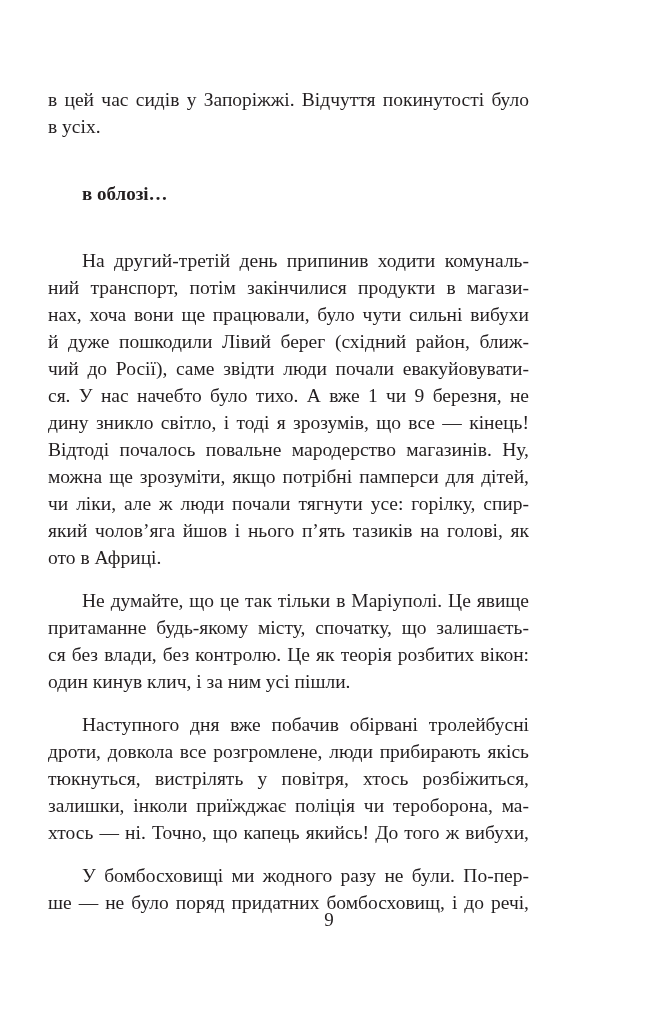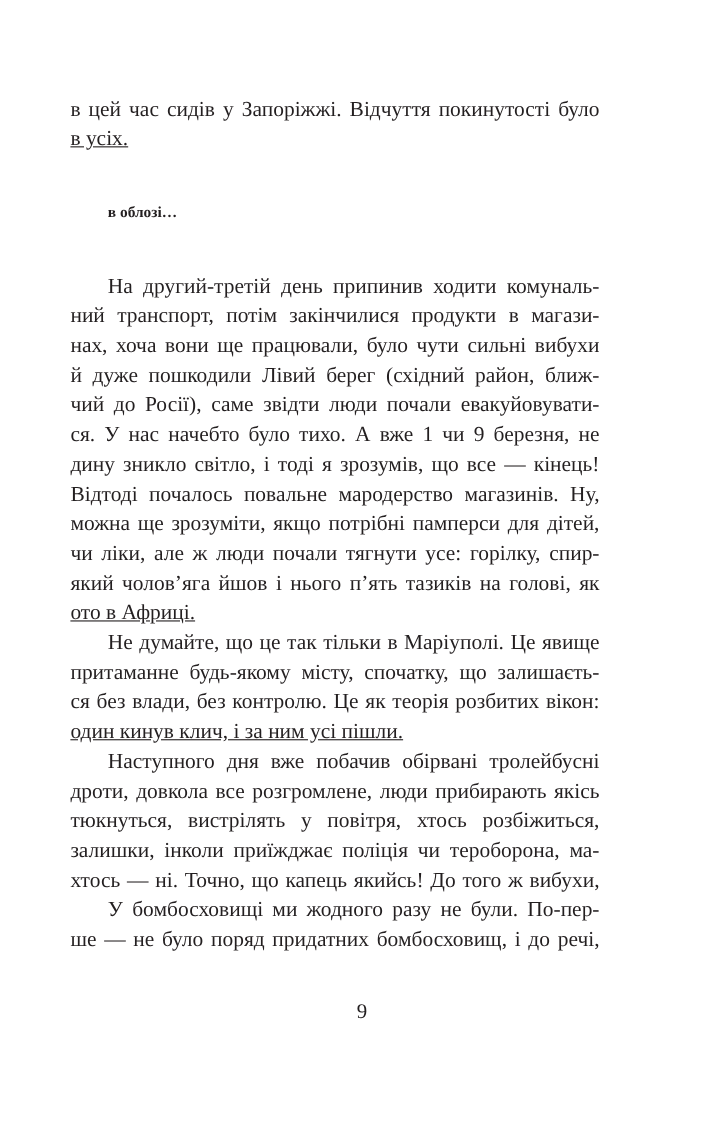--- a/index.html
+++ b/index.html
@@ -2,32 +2,32 @@
 <html><head>
 <meta charset="utf-8">
 <style>
   html, body { margin: 0; padding: 0; background: #ffffff; }
   body {
     width: 658px; height: 1024px; position: relative; overflow: hidden;
     font-family: "Liberation Serif", "DejaVu Serif", serif;
     color: #231f20;
   }
   .page {
-    position: absolute; left: 64px; top: 86px; width: 481px;
+    position: absolute; left: 48px; top: 86px; width: 481px;
   }
   .line {
     display: block; height: 27px; line-height: 27px;
     font-size: 19.5px; white-space: nowrap;
     text-align: justify; text-align-last: justify;
   }
-  .line.last { text-align-last: left; text-decoration: underline; }
-  .line.indent { padding-left: 34px; }
+  .line.last { text-align-last: left; }
+  .line.indent { padding-left: 34px; margin-top: 16px; }
   .heading {
     display: block; height: 27px; line-height: 27px;
-    font-size: 14px; font-weight: bold; padding-left: 34px;
+    font-size: 19px; font-weight: bold; padding-left: 34px;
     margin-top: 40px; margin-bottom: 40px;
   }
   .pagenum {
     position: absolute; left: 0; width: 658px; top: 908px;
     text-align: center; font-size: 19px; line-height: 24px;
   }
 </style>
 </head>
 <body>
 

